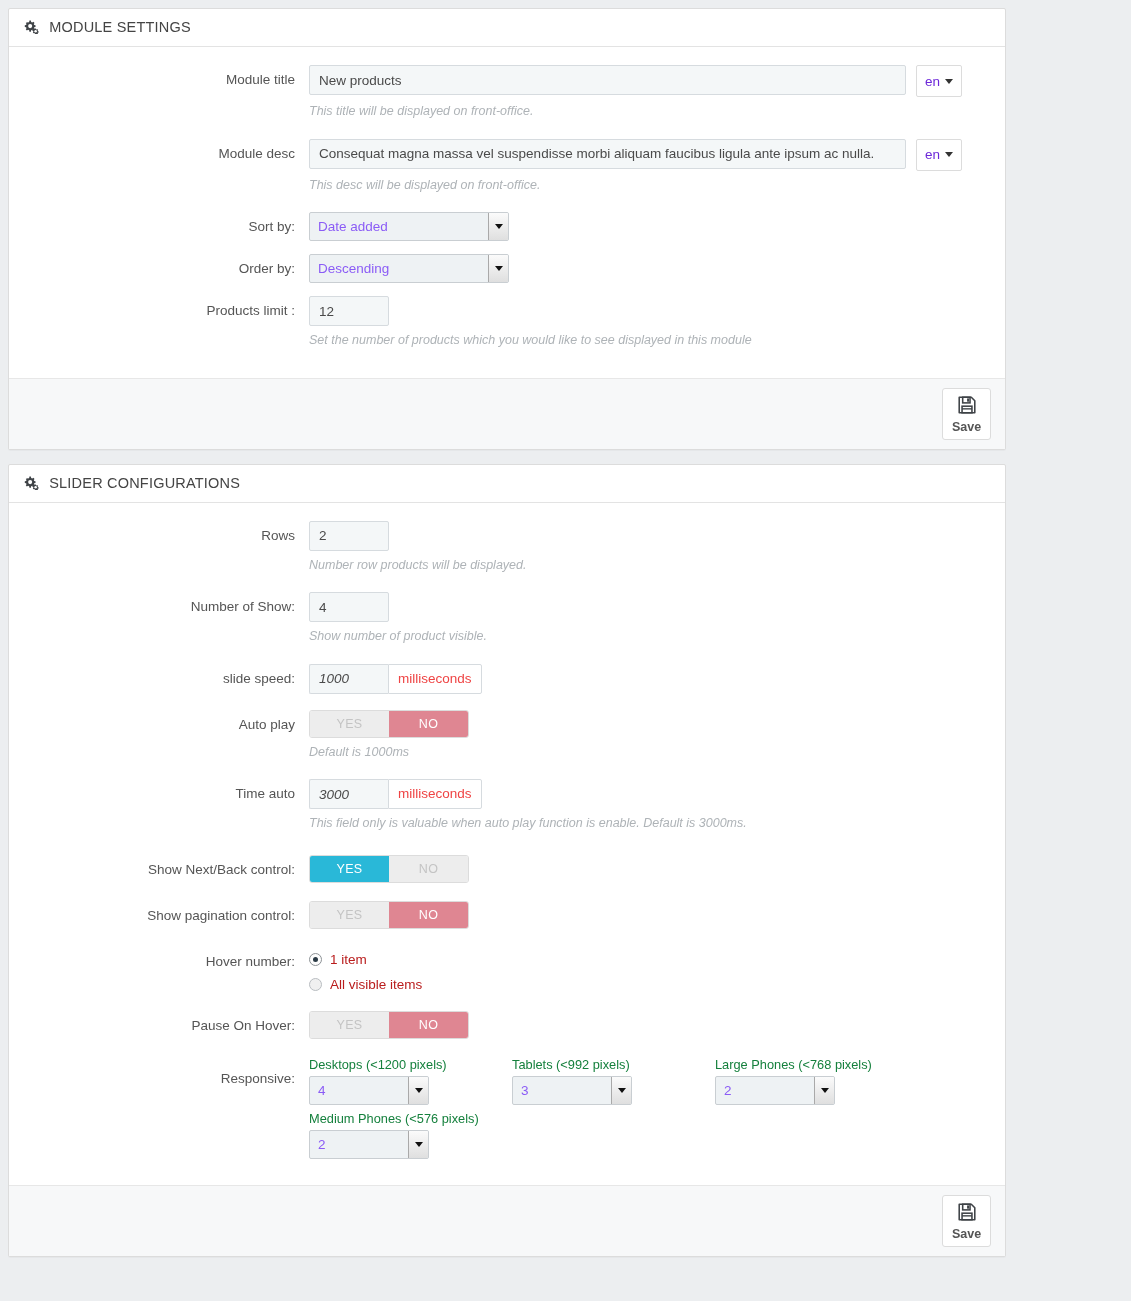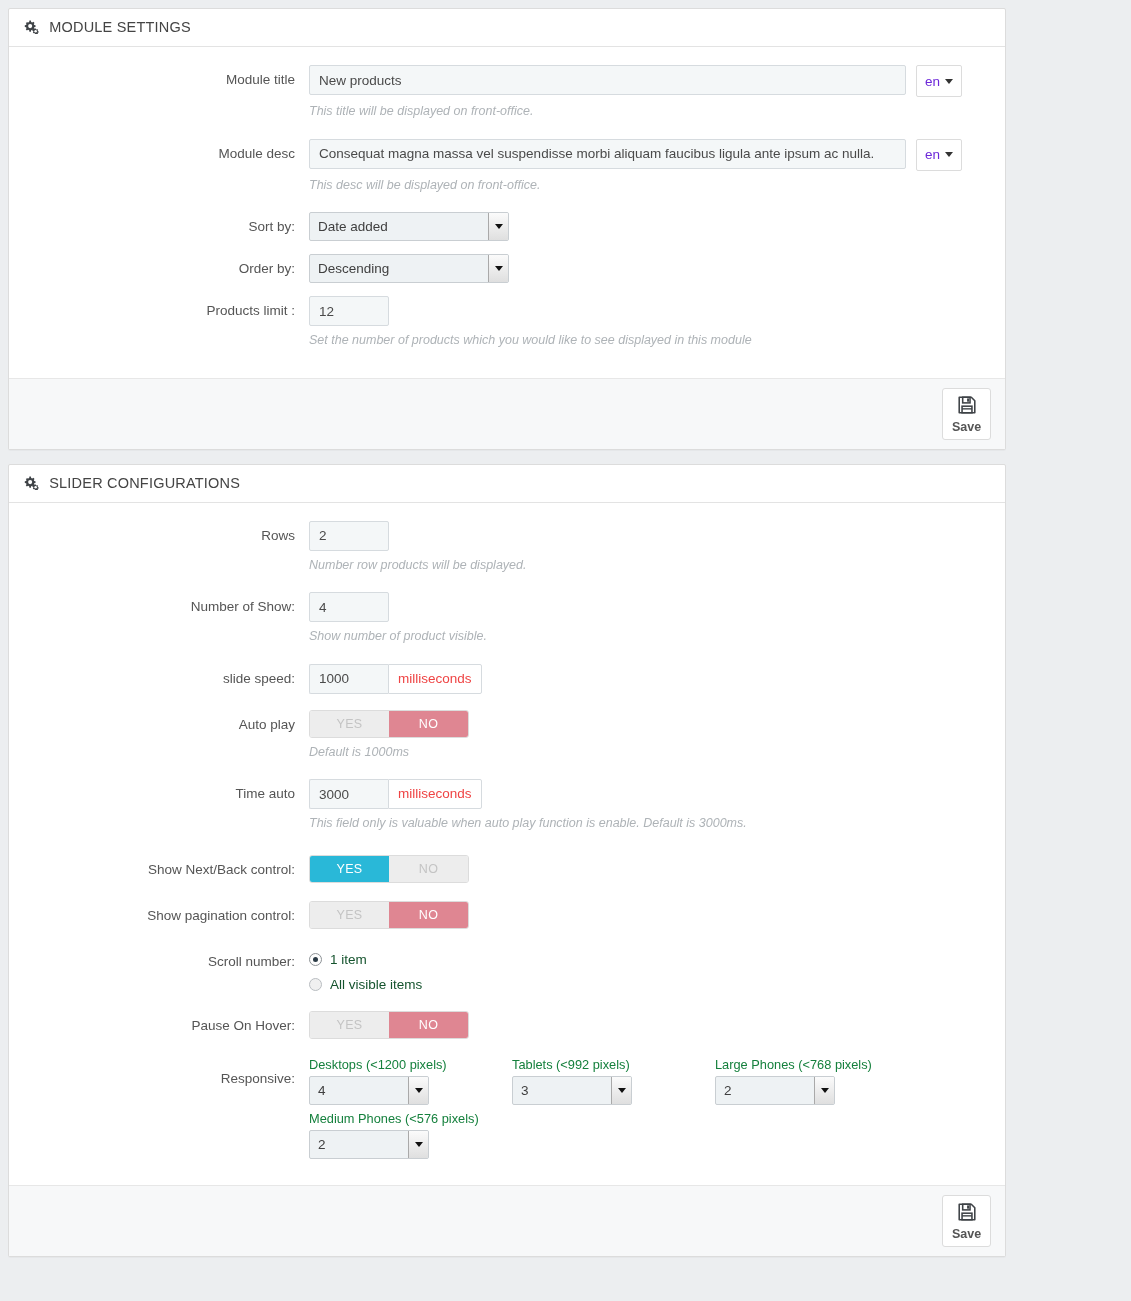--- a/index.html
+++ b/index.html
@@ -112,20 +112,21 @@
 
   
   .input-group {
     display: inline-flex;
     vertical-align: middle;
   }
   .input-group input.txt {
     border-top-right-radius: 0;
     border-bottom-right-radius: 0;
     border-right: none;
+    font-style: italic;
   }
   .input-addon {
     background: #ffffff;
     border: 1px solid #d6dbdf;
     border-left: 1px solid #d6dbdf;
     border-radius: 0 2px 2px 0;
     height: 30px;
     line-height: 28px;
     padding: 0 9px;
     font-size: 13.5px;
@@ -173,21 +174,21 @@
     height: 29px;
     box-sizing: border-box;
     cursor: pointer;
     overflow: hidden;
   }
   .sel .sel-val {
     flex: 1;
     padding: 0 8px;
     line-height: 27px;
     font-size: 13.5px;
-    color: #404040;
+    color: #8b5cf6;
     white-space: nowrap;
     overflow: hidden;
   }
   .sel .sel-arrow {
     width: 19px;
     background: linear-gradient(to bottom, #fbfbfb 0%, #dfdfdf 100%);
     border-left: 1px solid #a9a9a9;
     display: flex;
     align-items: center;
     justify-content: center;
@@ -235,21 +236,21 @@
     color: #ffffff;
   }
 
   
   .radio-line {
     display: flex;
     align-items: center;
     gap: 8px;
     height: 25px;
     font-size: 13.5px;
-    color: #14532d;
+    color: #b91c1c;
   }
   .radio-dot {
     width: 13px; height: 13px;
     border-radius: 50%;
     border: 1px solid #b9bdc1;
     background: #f0f0f0;
     box-sizing: border-box;
     display: inline-block;
     position: relative;
     flex: none;
@@ -509,21 +510,21 @@
           <div class="switch">
             <span class="off-state">YES</span>
             <span class="on-no">NO</span>
           </div>
         </div>
       </div>
 
       <div style="height:16px"></div>
 
       <div class="form-row">
-        <div class="form-label">Scroll number:</div>
+        <div class="form-label">Hover number:</div>
         <div class="form-control-area">
           <label class="radio-line">
             <span class="radio-dot checked"></span>
             <span>1 item</span>
           </label>
           <label class="radio-line">
             <span class="radio-dot"></span>
             <span>All visible items</span>
           </label>
         </div>

